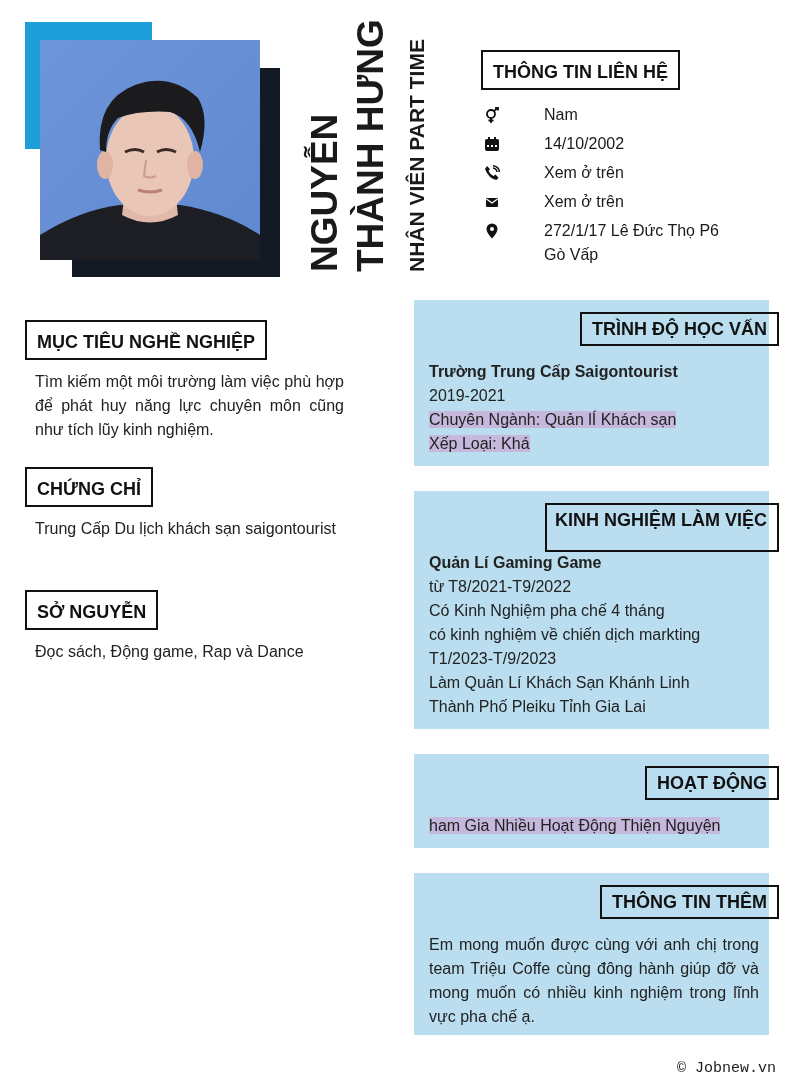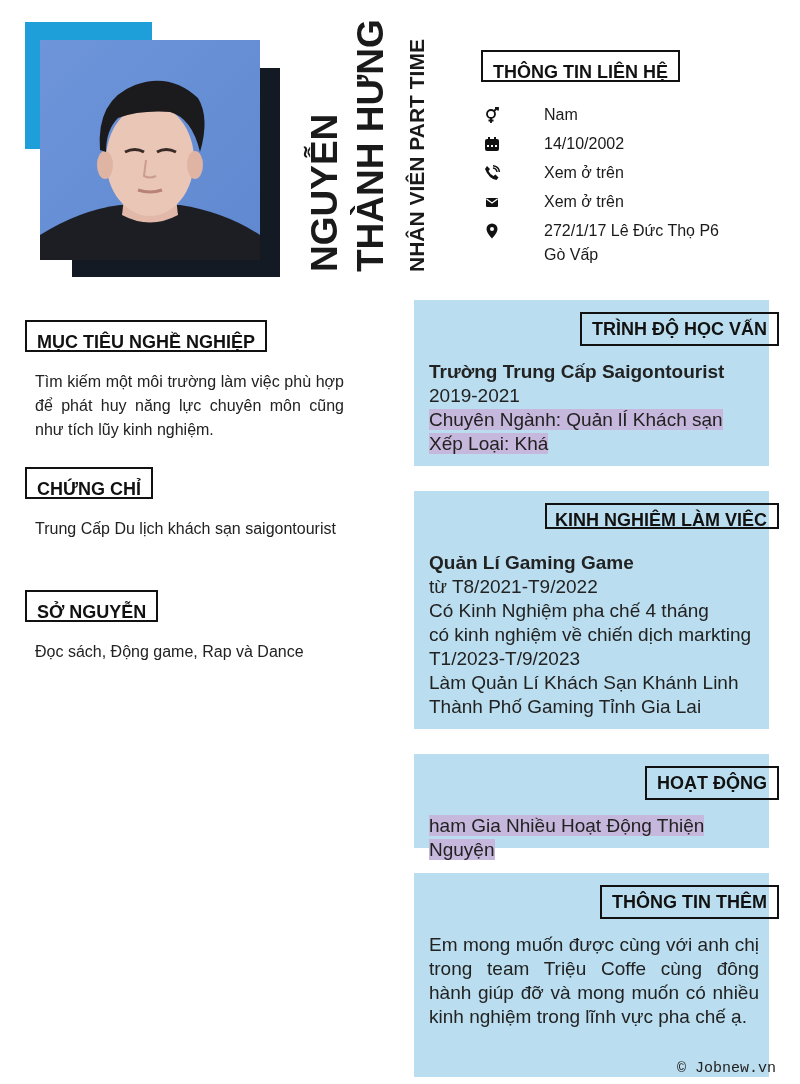--- a/index.html
+++ b/index.html
@@ -12,35 +12,35 @@
     .photo { position: absolute; left: 40px; top: 40px; width: 220px; height: 220px; background: #6a93d6; overflow: hidden; }
     .photo svg { display: block; width: 100%; height: 100%; }
 
     
     .vname { position: absolute; writing-mode: vertical-rl; transform: rotate(180deg); font-weight: 700; white-space: nowrap; line-height: 1; }
     .vname.first { left: 306px; top: 40px; height: 232px; font-size: 37px; text-align: left; }
     .vname.last { left: 352px; top: 40px; height: 232px; font-size: 37px; text-align: left; }
     .vtitle { position: absolute; left: 406px; top: 40px; height: 232px; writing-mode: vertical-rl; transform: rotate(180deg); font-size: 21px; font-weight: 700; white-space: nowrap; line-height: 1; }
 
     
-    .boxhead { position: absolute; border: 2px solid #111; background: transparent; font-weight: 700; font-size: 18px; padding: 0 10px; height: 32px; line-height: 40px; white-space: nowrap; color: #111; }
+    .boxhead { position: absolute; border: 2px solid #111; background: transparent; font-weight: 700; font-size: 18px; padding: 0 10px; height: 40px; line-height: 40px; white-space: nowrap; color: #111; }
 
     
     .contact { position: absolute; left: 484px; top: 103px; width: 240px; font-size: 16px; }
     .contact-row { display: flex; align-items: flex-start; line-height: 24px; margin-bottom: 5px; gap: 28px; }
     .contact-row .ic { width: 32px; flex: none; display: flex; align-items: center; height: 24px; }
     .contact-row .ic svg { width: 16px; height: 16px; }
     .contact-row .txt { flex: 1; }
 
     
     .ltext { position: absolute; left: 35px; width: 309px; font-size: 16px; line-height: 24px; text-align: justify; color: #222; }
 
     
     .card { position: absolute; left: 414px; width: 355px; background: var(--card); }
-    .card .body { position: absolute; left: 15px; right: 10px; font-size: 19px; line-height: 24px; color: #222; }
+    .card .body { position: absolute; left: 15px; right: 10px; font-size: 16px; line-height: 24px; color: #222; }
     .card .body .bold { font-weight: 700; }
     .hl { background: var(--hl); }
     .just { text-align: justify; }
 
     .footer { position: absolute; right: 24px; top: 1060px; font-family: "Liberation Mono", "DejaVu Sans Mono", monospace; font-size: 15px; color: #222; }
   </style>
 </head>
 <body>
 
 <div style="--blue:#1e9fd9; --dark:#131a24; --card:#badeef; --hl:#c6b8dc; position:absolute; inset:0;">
@@ -154,31 +154,31 @@
   <div class="boxhead" style="right:21px; top:312px; height:34px; line-height:30px; padding-right:10px;">TRÌNH ĐỘ HỌC VẤN</div>
 
   <div class="card" style="top:491px; height:238px;">
     <div class="body" style="top:60px;">
       <div class="bold">Quản Lí Gaming Game</div>
       <div>từ T8/2021-T9/2022</div>
       <div>Có Kinh Nghiệm pha chế 4 tháng</div>
       <div>có kinh nghiệm về chiến dịch markting</div>
       <div>T1/2023-T/9/2023</div>
       <div>Làm Quản Lí Khách Sạn Khánh Linh</div>
-      <div>Thành Phố Gaming Tỉnh Gia Lai</div>
+      <div>Thành Phố Pleiku Tỉnh Gia Lai</div>
     </div>
   </div>
-  <div class="boxhead" style="right:21px; top:503px; height:26px; line-height:30px;padding-left:8px;">KINH NGHIỆM LÀM VIỆC</div>
+  <div class="boxhead" style="right:21px; top:503px; height:49px; line-height:30px;padding-left:8px;">KINH NGHIỆM LÀM VIỆC</div>
 
   <div class="card" style="top:754px; height:94px;">
     <div class="body" style="top:60px;">
       <span class="hl">ham Gia Nhiều Hoạt Động Thiện Nguyện</span>
     </div>
   </div>
   <div class="boxhead" style="right:21px; top:766px; height:34px; line-height:30px;">HOẠT ĐỘNG</div>
 
-  <div class="card" style="top:873px; height:204px;">
+  <div class="card" style="top:873px; height:162px;">
     <div class="body just" style="top:60px;">Em mong muốn được cùng với anh chị trong team Triệu Coffe cùng đông hành giúp đỡ và mong muốn có nhiều kinh nghiệm trong lĩnh vực pha chế ạ.</div>
   </div>
   <div class="boxhead" style="right:21px; top:885px; height:34px; line-height:30px;">THÔNG TIN THÊM</div>
 
   <div class="footer">© Jobnew.vn</div>
 </div>
 
 </body></html>

